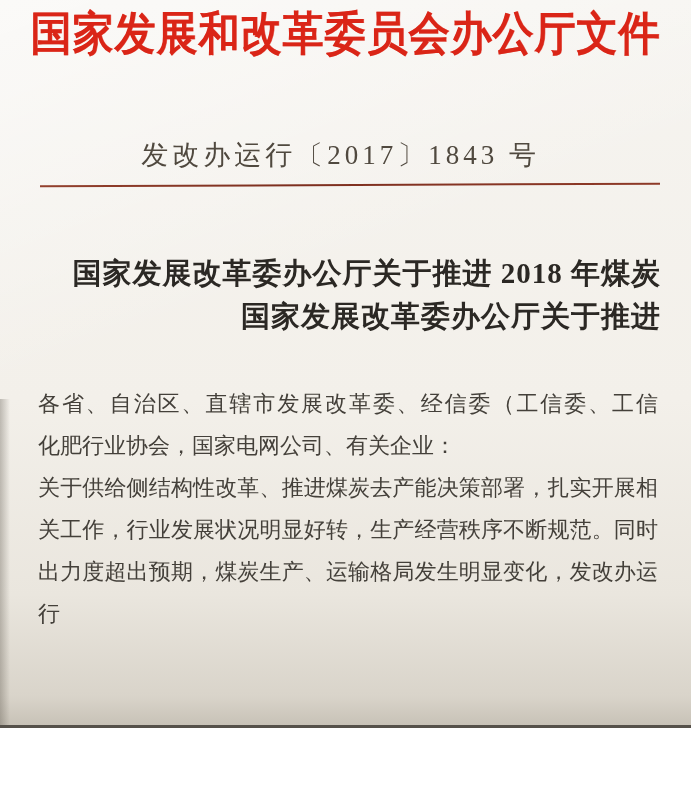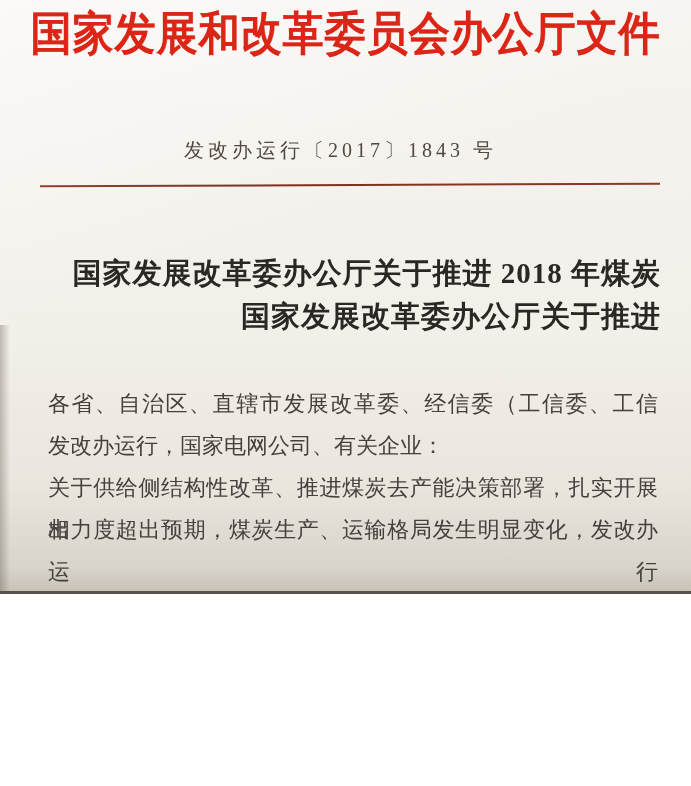--- a/index.html
+++ b/index.html
@@ -1,20 +1,20 @@
 <!DOCTYPE html>
 <html lang="zh"><head>
 <meta charset="utf-8">
 <style>
   * { margin: 0; padding: 0; box-sizing: border-box; }
   html, body { background: #ffffff; }
   .page {
     position: relative;
     width: 691px;
-    height: 594px;
+    height: 728px;
     overflow: hidden;
     font-family: "Liberation Serif", "DejaVu Serif", serif;
     background:
       linear-gradient(160deg, rgba(255,255,255,0.55) 0%, rgba(255,255,255,0) 40%),
       linear-gradient(180deg, #f6f4f0 0%, #f3f0ea 55%, #eae6de 82%, #d9d4ca 96%, #c8c2b7 100%);
     border-bottom: 3px solid #56514a;
   }
   
   .page::after {
     content: "";
@@ -34,21 +34,21 @@
     color: #da2517;
     text-shadow: 0.5px 0.5px 0 rgba(218,37,23,0.55);
     transform: scaleY(1.12);
     transform-origin: top center;
     white-space: nowrap;
   }
   .doc-number {
     position: absolute;
     top: 137px; left: 0; right: 10px;
     text-align: center;
-    font-size: 20px;
+    font-size: 27px;
     letter-spacing: 4px;
     color: #50493f;
     white-space: nowrap;
   }
   .red-rule {
     position: absolute;
     top: 184px; left: 40px; right: 31px;
     height: 2px;
     background: linear-gradient(90deg, #93412e, #7d2f1f 40%, #8e3a28);
     transform: rotate(-0.25deg);
@@ -59,21 +59,21 @@
     text-align: right;
     font-size: 29px;
     font-weight: bold;
     color: #2b2824;
     line-height: 43px;
     letter-spacing: 1px;
     white-space: nowrap;
   }
   .body-text {
     position: absolute;
-    top: 383px; left: 48px; right: 33px;
+    top: 383px; left: 38px; right: 33px;
     font-size: 22px;
     line-height: 42px;
     color: #44403a;
   }
   .line {
     height: 42px;
     white-space: nowrap;
     text-align: left;
   }
   .line.just {
@@ -102,20 +102,21 @@
 
   <div class="red-rule"></div>
 
   <div class="doc-title">
     <div>国家发展改革委办公厅关于推进 2018 年煤炭</div>
     <div>国家发展改革委办公厅关于推进</div>
   </div>
 
   <div class="body-text">
     <div class="line just">各省、自治区、直辖市发展改革委、经信委（工信委、工信</div>
-    <div class="line">发改办运行，国家电网公司、有关企业：</div>
+    <div class="line">化肥行业协会，国家电网公司、有关企业：</div>
     <div class="line just">关于供给侧结构性改革、推进煤炭去产能决策部署，扎实开展相</div>
+    <div class="line just">关工作，行业发展状况明显好转，生产经营秩序不断规范。同时</div>
     <div class="line just">出力度超出预期，煤炭生产、运输格局发生明显变化，发改办运行</div>
   </div>
 
   <div class="page-number">— 1 —</div>
 
 </div>
 
 </body></html>

